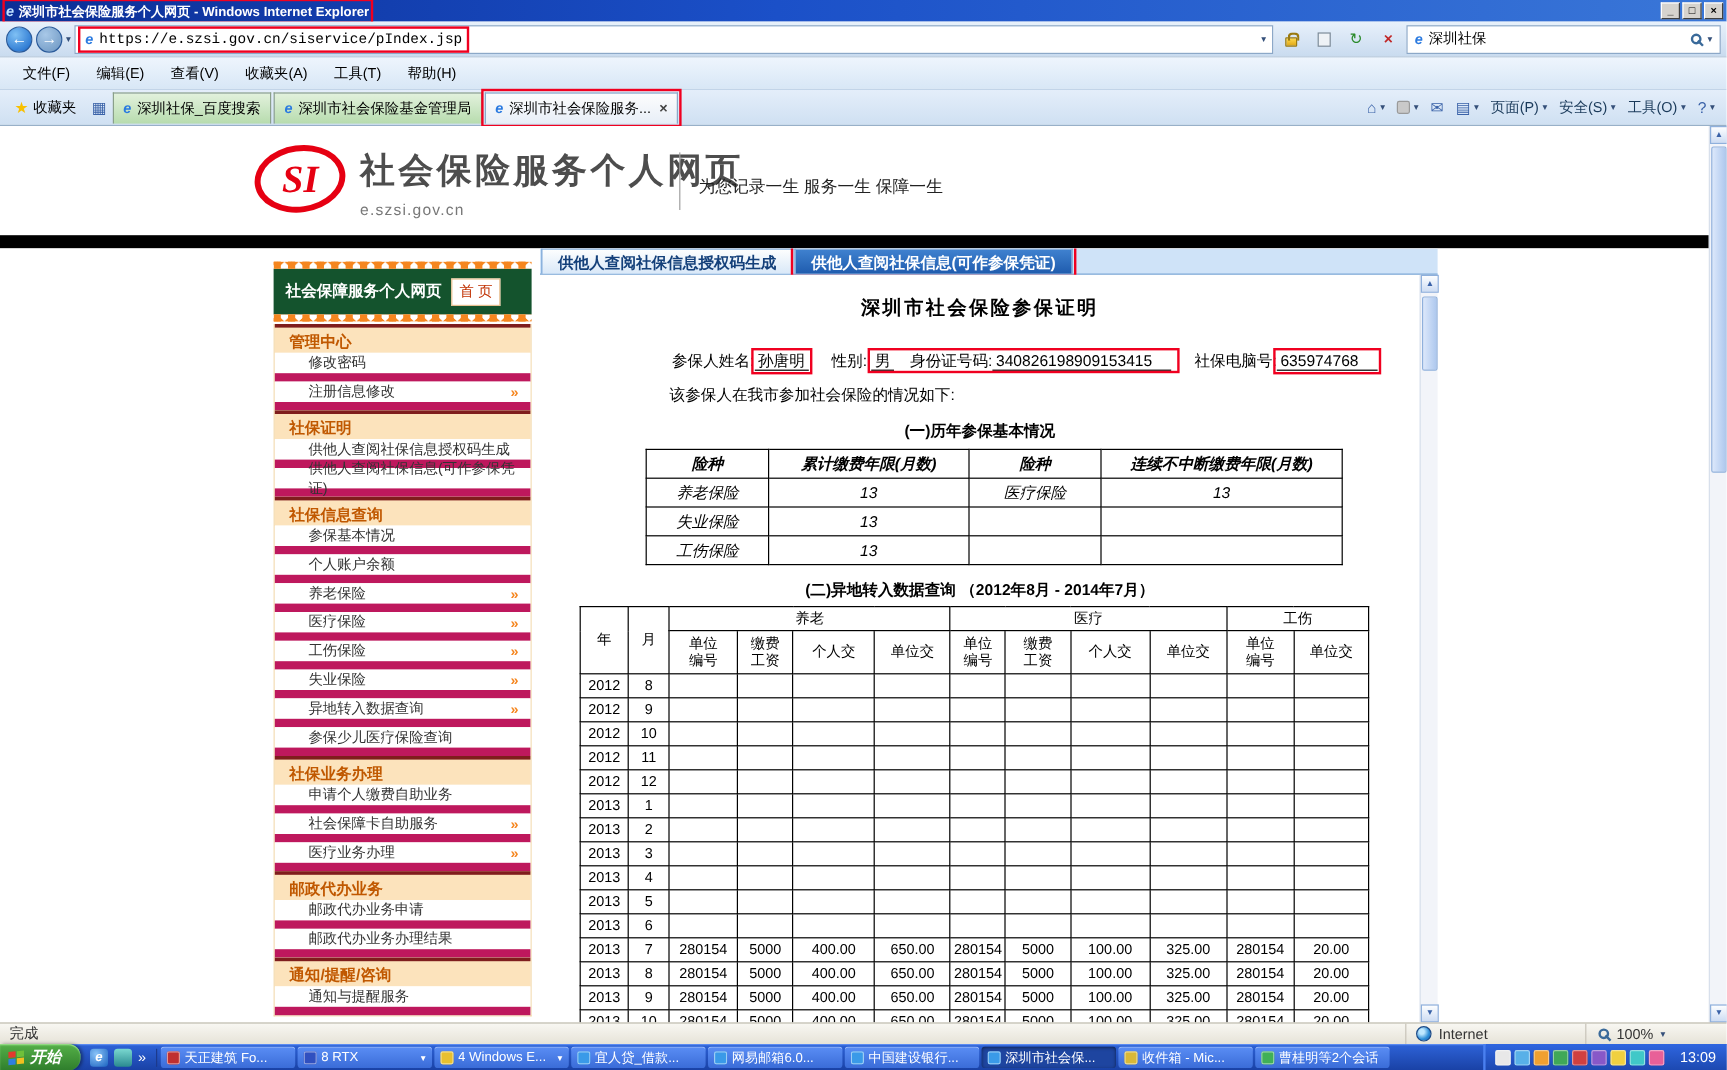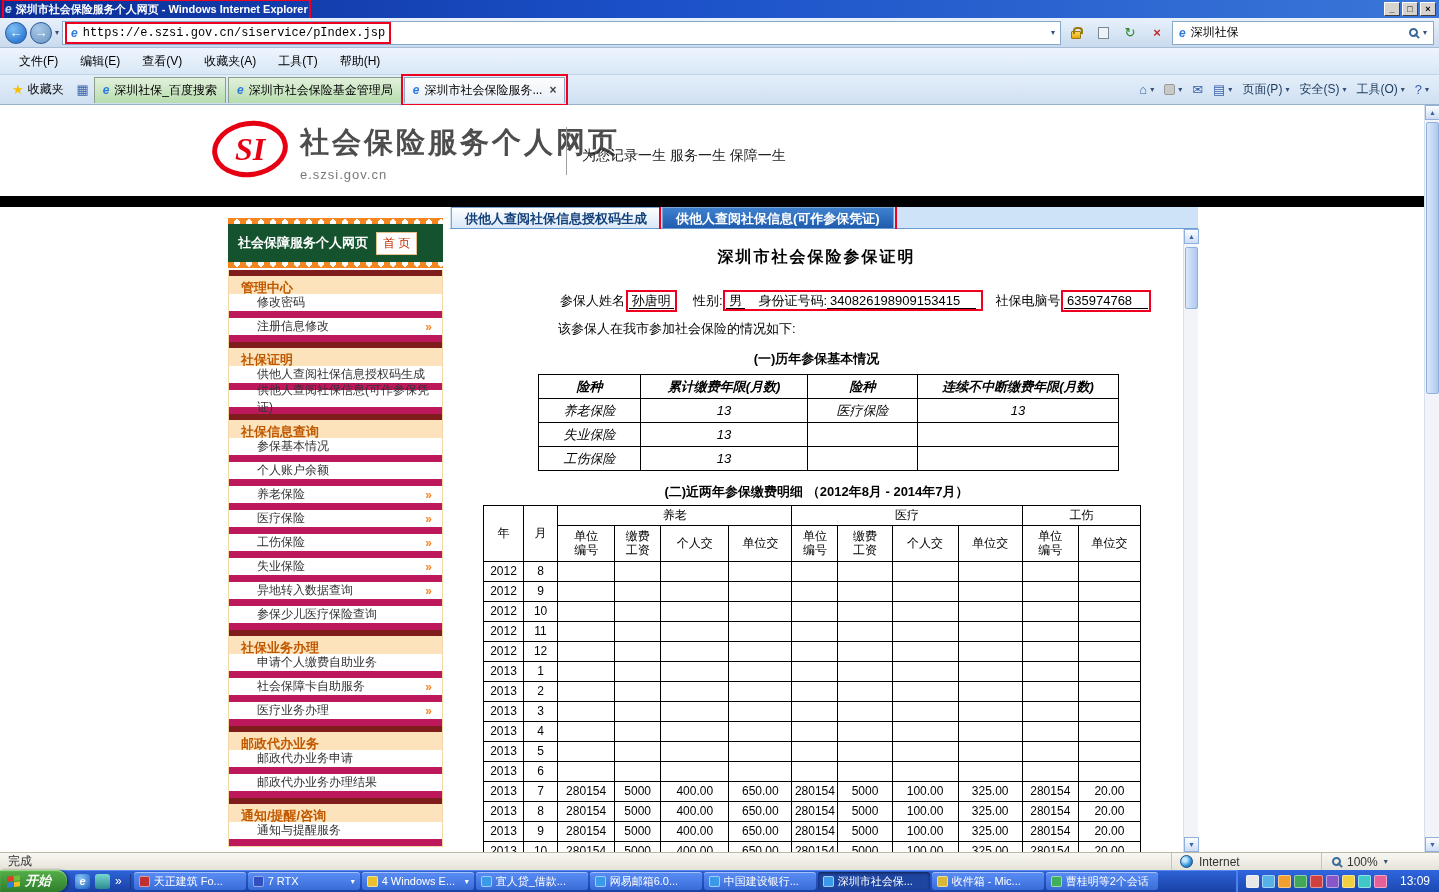--- a/index.html
+++ b/index.html
@@ -102,21 +102,21 @@
   .sb-banner::before { content:""; position:absolute; left:0; right:0; top:-6px; height:6px;
     background-image:linear-gradient(135deg,#f5861f 50%,transparent 50%),linear-gradient(225deg,#f5861f 50%,transparent 50%);
     background-size:12px 6px; background-position:0 0,6px 0; background-repeat:repeat-x; }
   .sb-banner::after { content:""; position:absolute; left:0; right:0; top:100%; height:6px;
     background-image:linear-gradient(45deg,#f5861f 50%,transparent 50%),linear-gradient(315deg,#f5861f 50%,transparent 50%);
     background-size:12px 6px; background-position:0 0,6px 0; background-repeat:repeat-x; }
   .sb-banner-title { color:#fff; font-weight:bold; font-size:13px; white-space:nowrap; }
   .sb-home { background:#fff; border:1px solid #e8c090; color:#c03000; font-size:12px;
     padding:2px 6px; white-space:nowrap; }
   .sb-body { margin-top:8px; border:1px solid #f2d7a8; border-top:none; background:#fff; }
-  .sb-sec { background:#fce3bc; border-top:6px solid #7f1d1d; height:24px; line-height:23px;
+  .sb-sec { background:#fce3bc; border-top:3px solid #7f1d1d; height:24px; line-height:23px;
     font-weight:bold; color:#c05800; font-size:13px; padding-left:12px; }
   .sb-item { height:24px; display:flex; align-items:center; background:#fff;
     border-bottom:7px solid #be185d; font-size:12px; color:#333; padding:0 10px 0 28px; }
   .sb-arrow { margin-left:auto; color:#f5861f; font-weight:bold; font-size:12px; }
 
   
   .main { position:absolute; left:450px; top:0; width:748px; height:645px; }
   .main-tabbar { height:22px; display:flex; background:#cfe3f8; border-bottom:1px solid #6a9cd0; }
   .main-tab { padding:0 13px; line-height:21px; font-size:13px; font-weight:bold; color:#14407a;
     background:linear-gradient(#fdfefe,#d9e8f8); border:1px solid #7aa6d6; border-bottom:none;
@@ -458,21 +458,21 @@
                 </tr>
                 <tr>
                   <td>工伤保险</td>
                   <td>13</td>
                   <td></td>
                   <td></td>
                 </tr>
               </tbody>
           </table>
 
-          <div class="sec-title">(二)近两年参保缴费明细 （2012年8月 - 2014年7月）</div>
+          <div class="sec-title">(二)异地转入数据查询 （2012年8月 - 2014年7月）</div>
           <table class="t2">
             <colgroup>
               <col style="width:40px">
                 <col style="width:34px">
               <col style="width:57px">
                 <col style="width:46px">
                 <col style="width:68px">
                 <col style="width:63px">
               <col style="width:46px">
                 <col style="width:54px">
@@ -766,21 +766,21 @@
       <span class="ql-ic desk"></span>
       <span class="ql-more">»</span>
     </div>
     <div class="task-btns">
         <div class="task-btn">
           <span class="task-ic" style="background: rgb(192, 48, 48);"></span>
           <span class="task-label">天正建筑 Fo...</span>
         </div>
         <div class="task-btn">
           <span class="task-ic" style="background: rgb(48, 80, 192);"></span>
-          <span class="task-label">7 RTX</span>
+          <span class="task-label">8 RTX</span>
           <span class="task-group">▾</span>
         </div>
         <div class="task-btn">
           <span class="task-ic" style="background: rgb(232, 192, 48);"></span>
           <span class="task-label">4 Windows E...</span>
           <span class="task-group">▾</span>
         </div>
         <div class="task-btn">
           <span class="task-ic" style="background: rgb(58, 154, 232);"></span>
           <span class="task-label">宜人贷_借款...</span>

